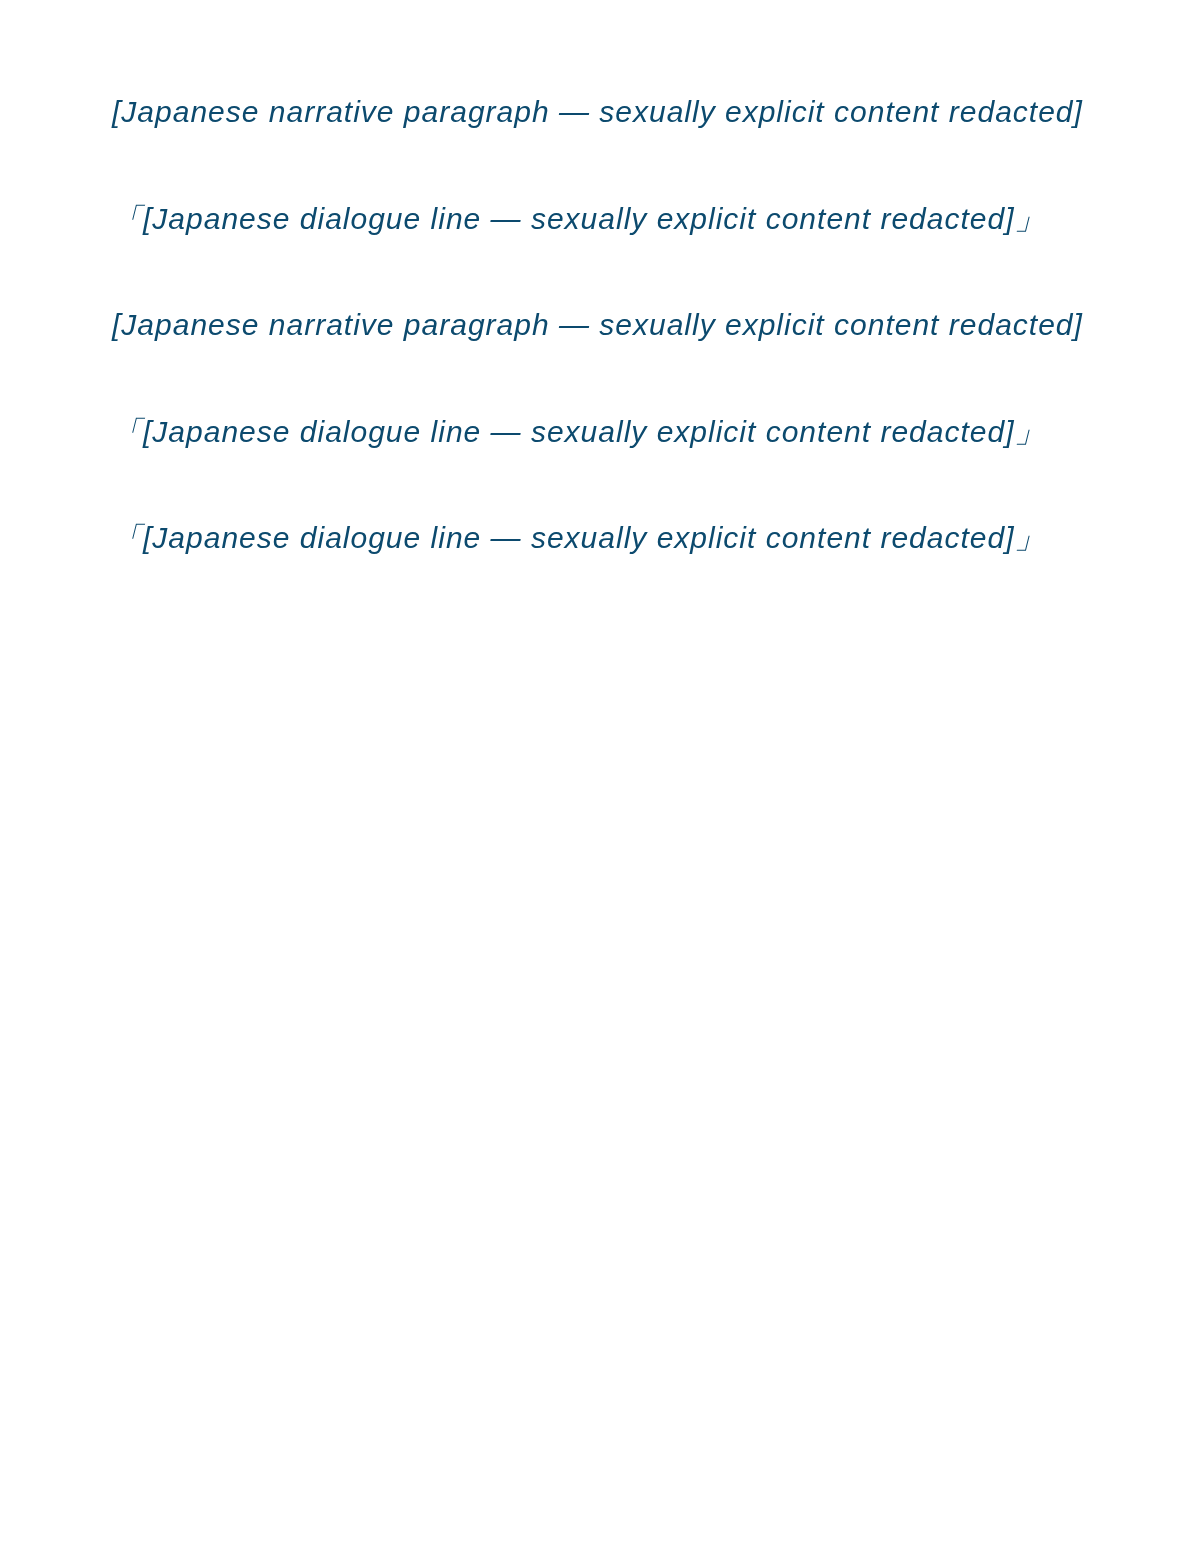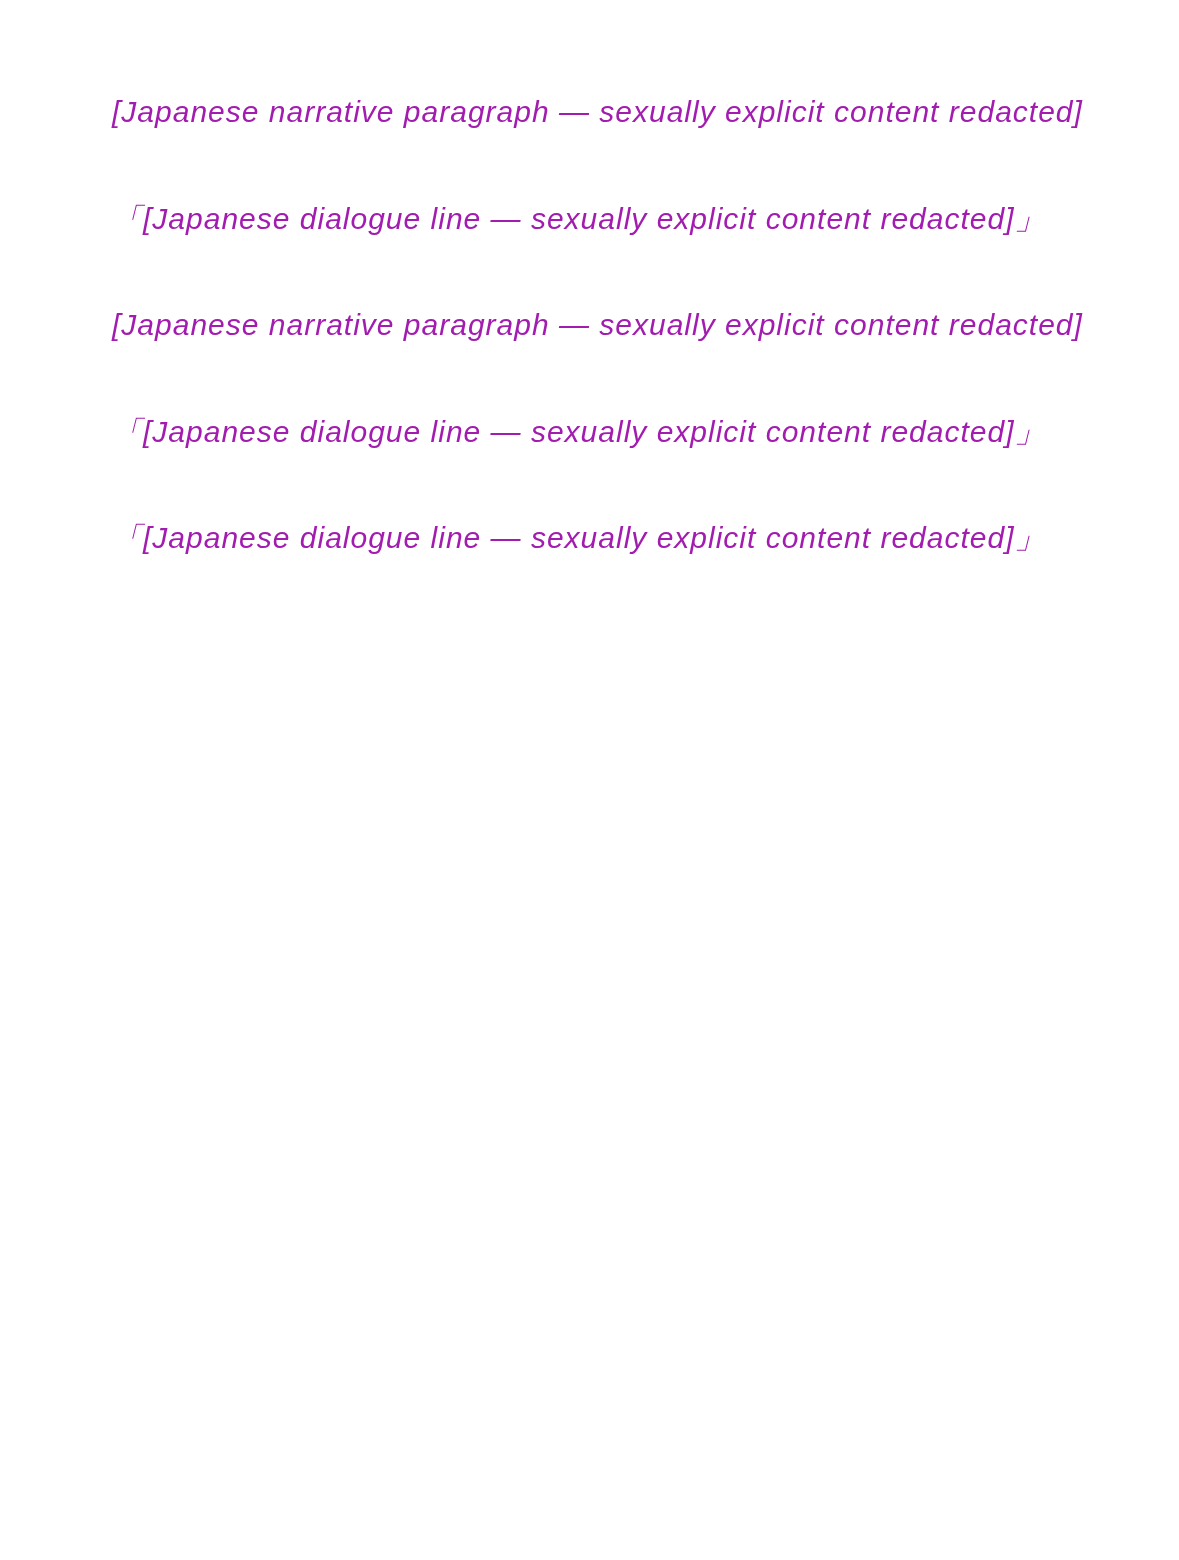--- a/index.html
+++ b/index.html
@@ -18,21 +18,21 @@
     }
     .para {
       font-size: 38px;
       line-height: 1.62;
       letter-spacing: 1px;
       margin: 0 0 58px 0;
       white-space: pre-wrap;
       word-break: break-all;
     }
     .para.redacted {
-      color: #a21caf;
+      color: #0c4a6e;
       font-style: italic;
       font-size: 30px;
     }
   </style>
 </head>
 <body>
 
 <div class="page">
   <p class="para redacted">[Japanese narrative paragraph — sexually explicit content redacted]</p>
 

